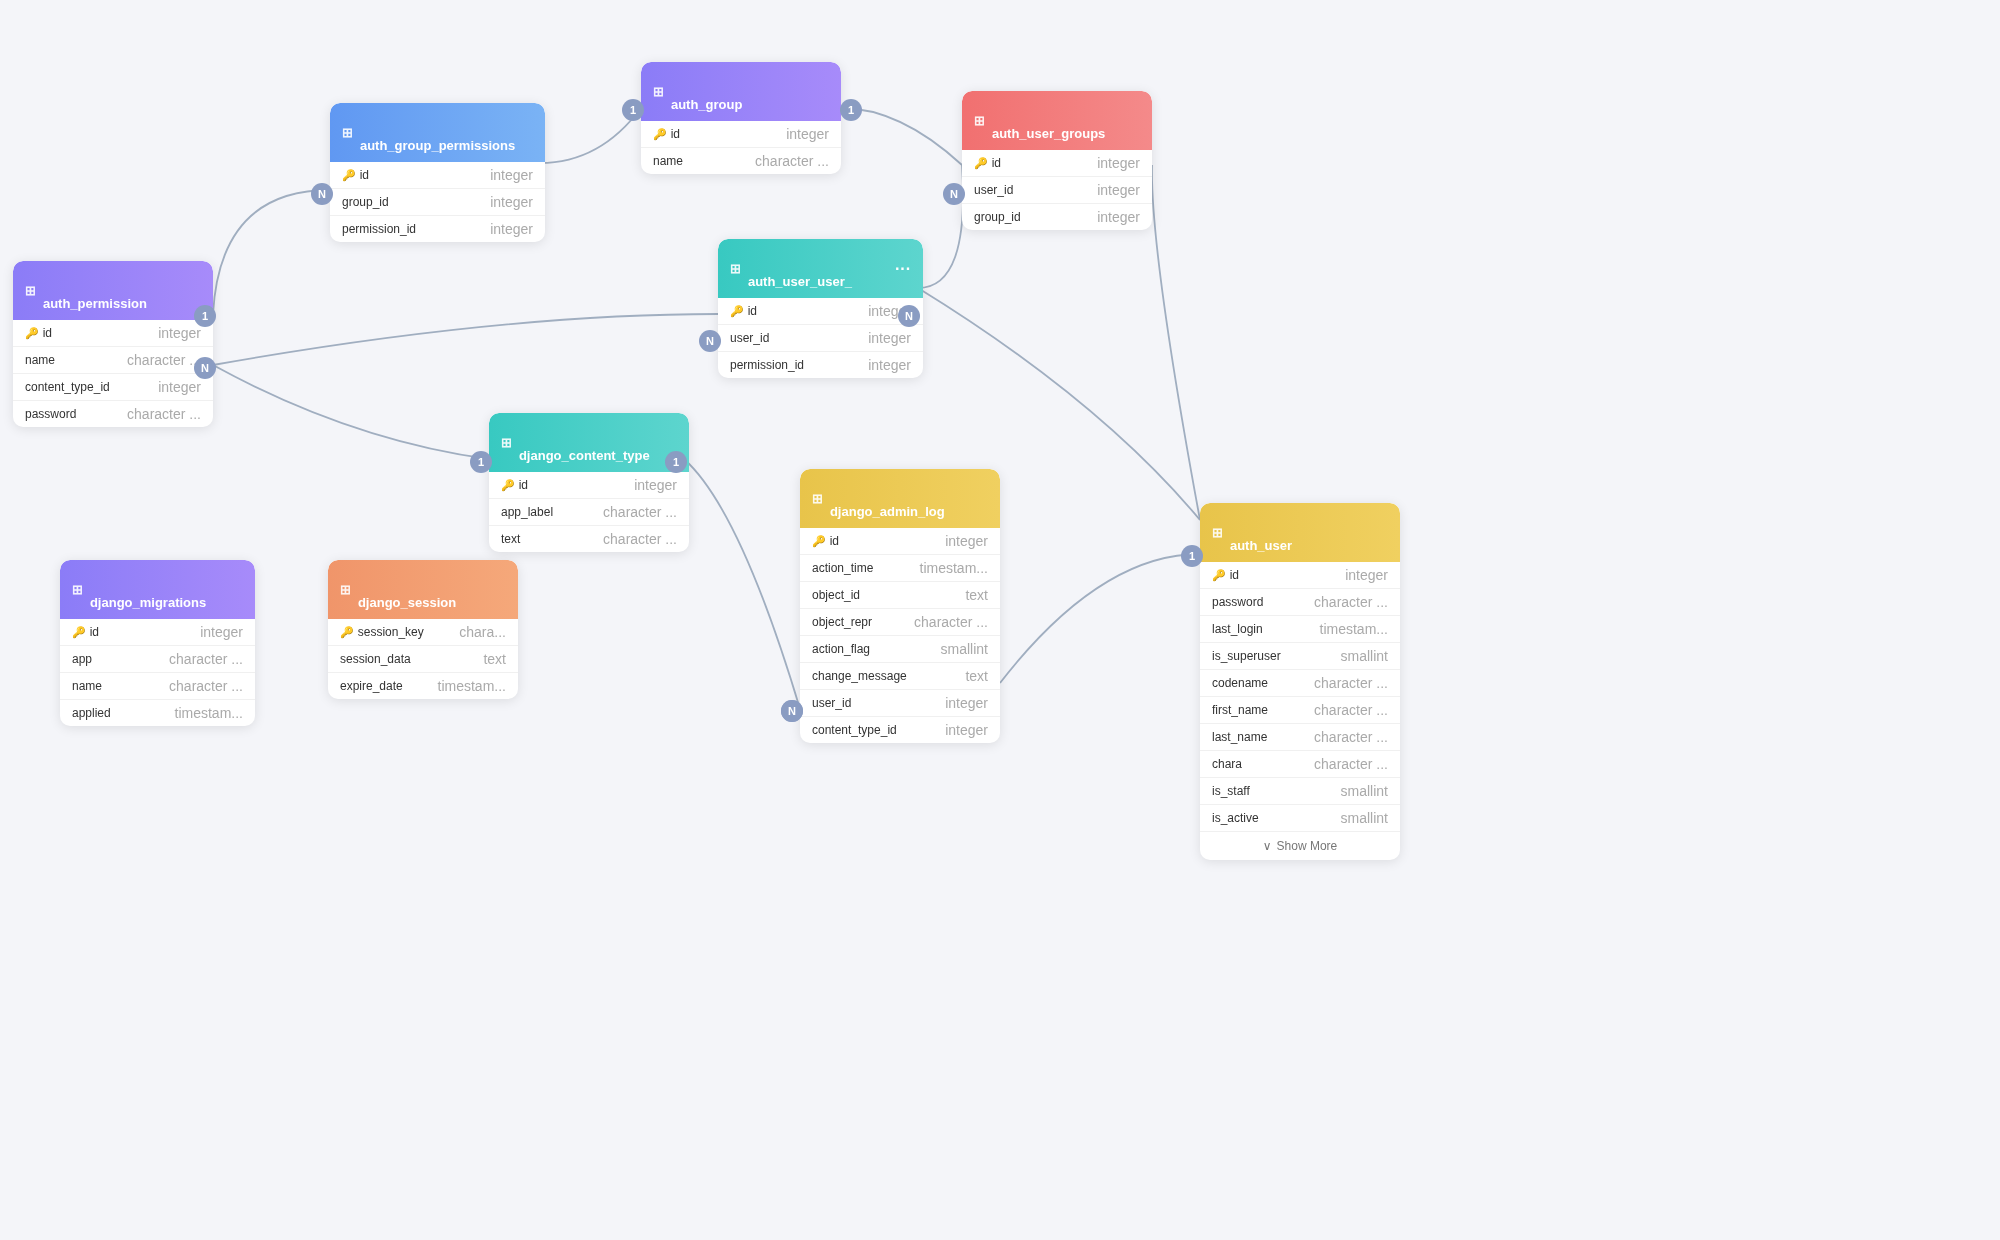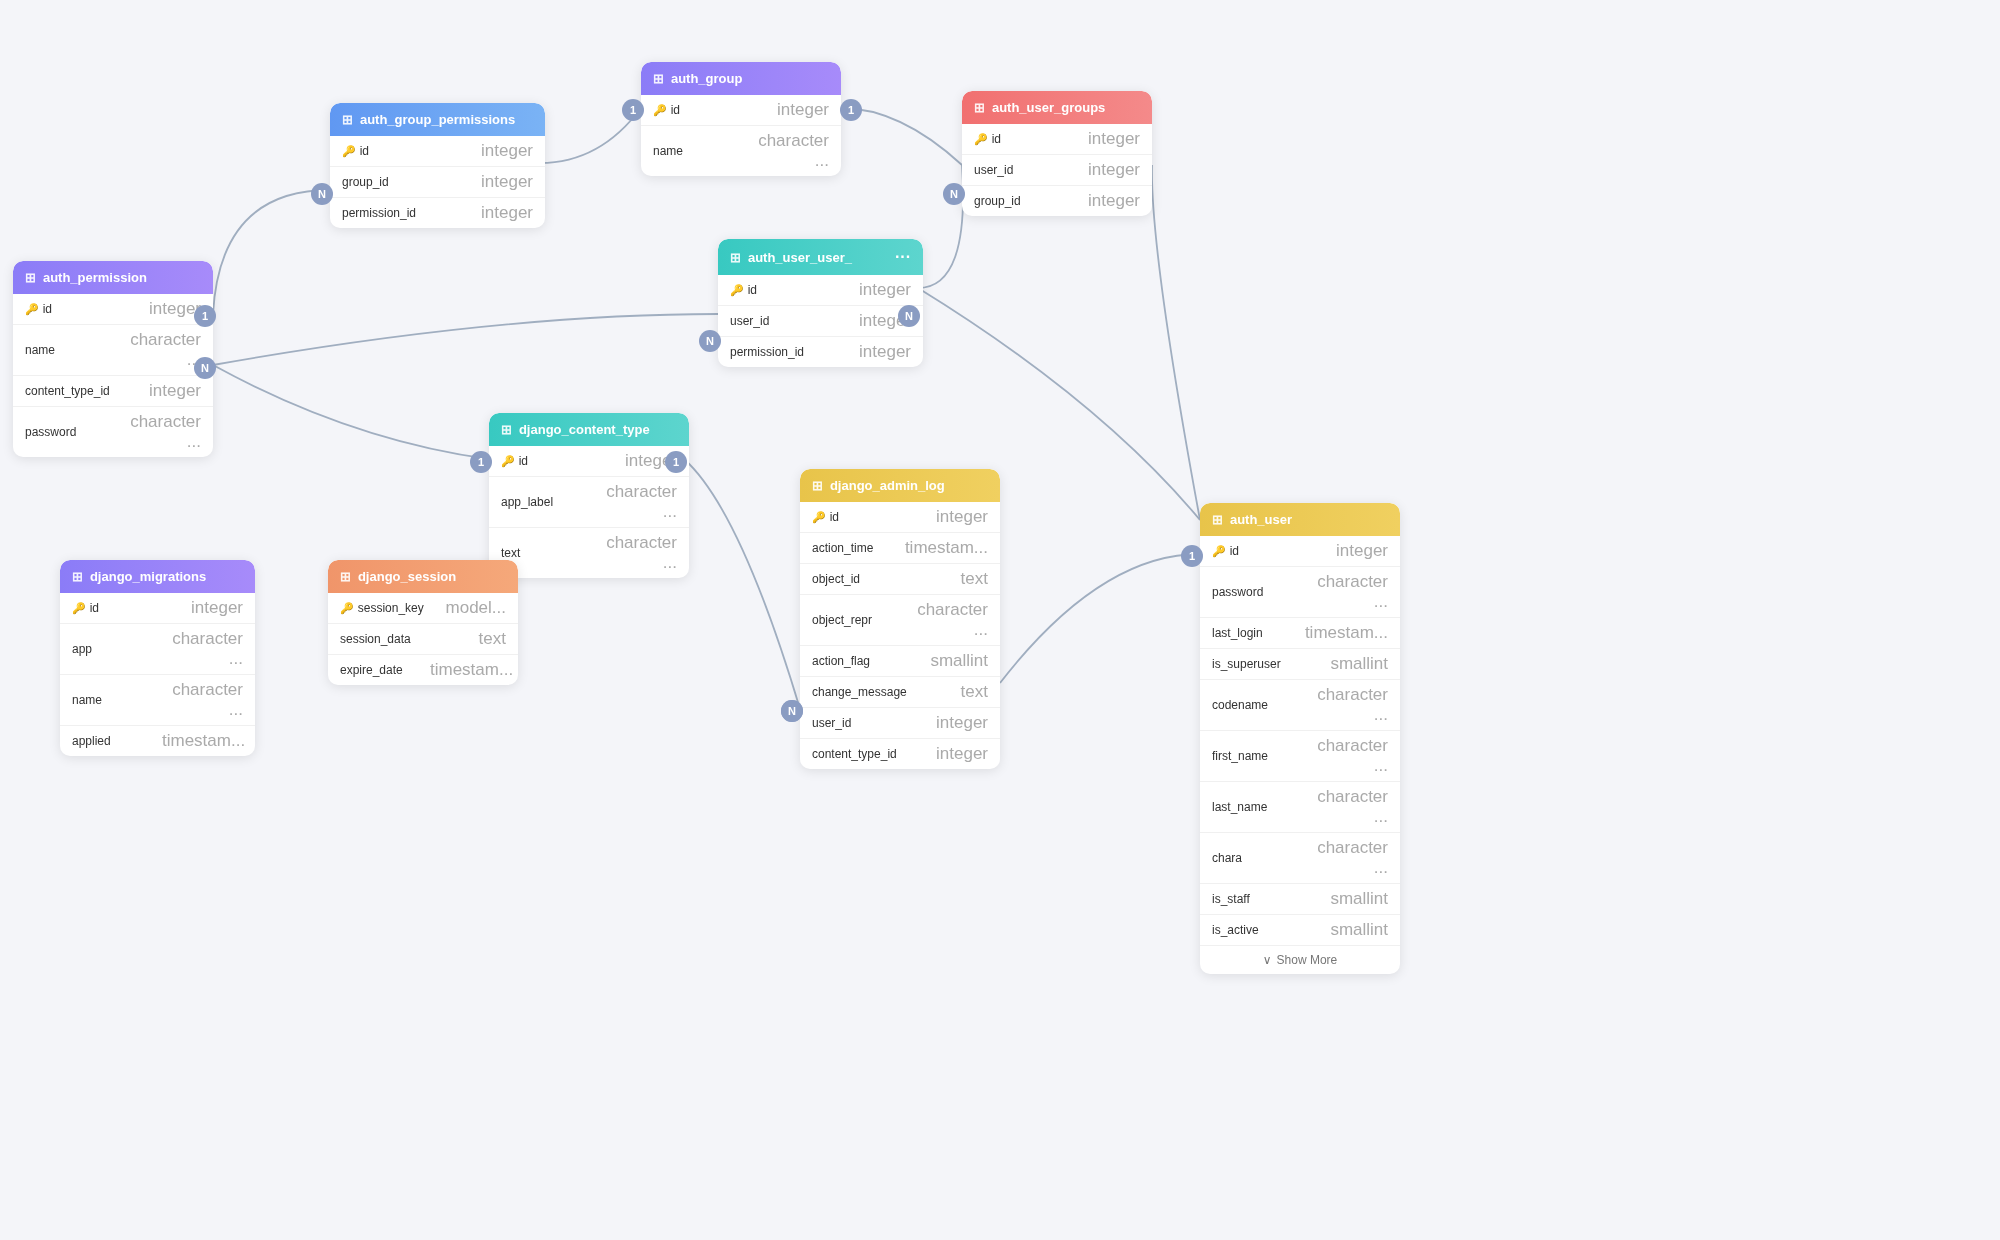--- a/index.html
+++ b/index.html
@@ -40,20 +40,21 @@
       font-size: 13px;
       color: white;
       border-radius: 10px 10px 0 0;
     }
     .table-header .table-icon {
       font-size: 13px;
       opacity: 0.9;
     }
     .table-header .table-name {
       flex: 1;
+      margin-top: 26px;
     }
     .table-header .table-more {
       font-size: 14px;
       cursor: pointer;
     }
     .table-body {
       padding: 0;
     }
     .table-row {
       display: flex;
@@ -68,21 +69,21 @@
     .col-name {
       display: flex;
       align-items: center;
       gap: 4px;
       color: #333;
       font-weight: 500;
       min-width: 90px;
     }
     .col-type {
       color: #aaa;
-      font-size: 17px;
+      font-size: 14px;
       margin-left: auto;
       text-align: right;
     }
     .key-icon {
       color: #bbb;
       font-size: 11px;
     }
     .show-more {
       display: flex;
       align-items: center;
@@ -444,21 +445,21 @@
   <div class="db-table" style="left:328px; top:560px; width:190px;">
     <div class="table-header hdr-orange">
       <span class="table-icon">⊞</span>
       <span class="table-name">django_session</span>
     </div>
     <div class="table-body">
       <div class="table-row">
         <span class="col-name">
           <span class="key-icon">🔑</span>session_key
         </span>
-        <span class="col-type">model...</span>
+        <span class="col-type">chara...</span>
       </div>
       <div class="table-row">
         <span class="col-name">session_data</span>
         <span class="col-type">text</span>
       </div>
       <div class="table-row">
         <span class="col-name">expire_date</span>
         <span class="col-type">timestam...</span>
       </div>
     </div>

